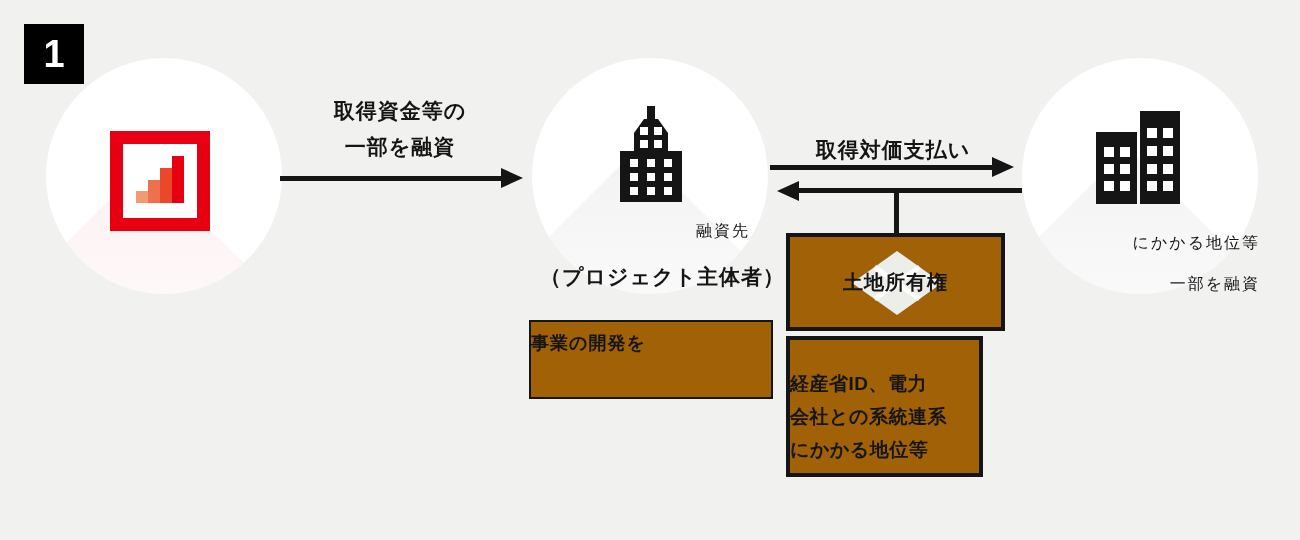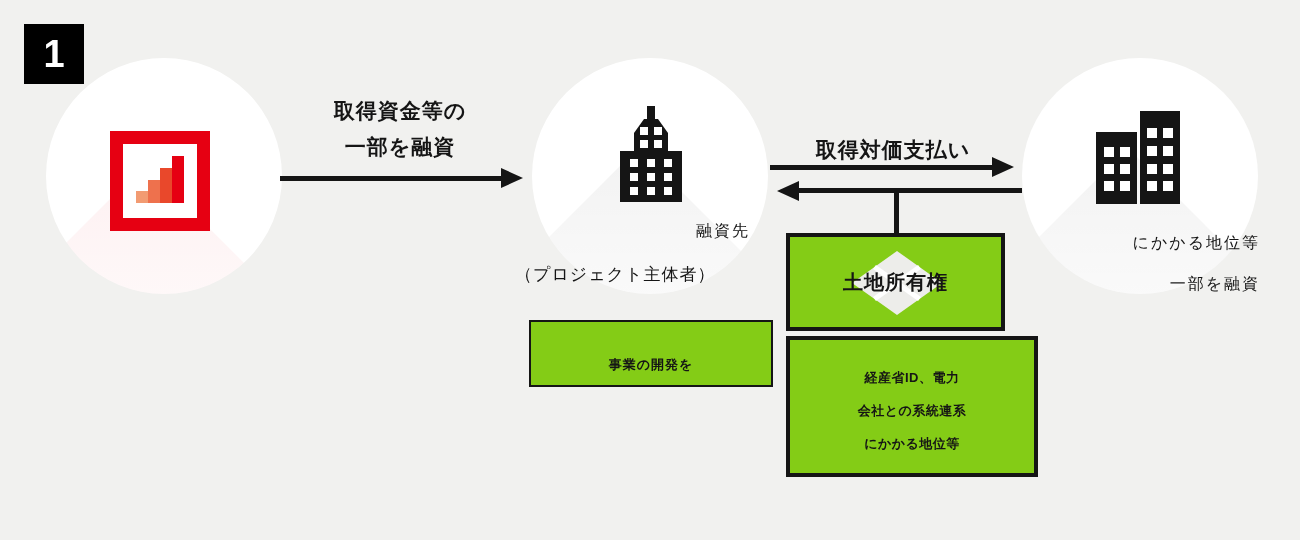--- a/index.html
+++ b/index.html
@@ -64,41 +64,41 @@
   
   .arrow-label {
     position:absolute; text-align:center; font-weight:700; font-size:21px;
     line-height:36px; letter-spacing:1px; z-index:4;
   }
   .node-title {
     position:absolute; text-align:right; font-weight:400; font-size:16px;
     letter-spacing:2px; z-index:4;
   }
   .node-sub {
-    position:absolute; text-align:left; font-weight:400; font-size:17px;
+    position:absolute; text-align:right; font-weight:700; font-size:21px;
     letter-spacing:1px; z-index:4;
   }
   .owner-title { line-height:41px; }
 
   
-  .box { position:absolute; background:#84cc16; z-index:2; text-align:center; font-weight:700; }
+  .box { position:absolute; background:#a16207; z-index:2; font-weight:700; }
   .box-role {
-    left:529px; top:320px; width:244px; height:67px; border:2px solid #151515;
-    font-size:13px; line-height:30px; padding-top:28px; letter-spacing:1px;
+    left:529px; top:320px; width:244px; height:79px; border:2px solid #151515;
+    font-size:18px; line-height:30px; padding-top:6px; letter-spacing:1px;
   }
   .box-land {
     left:786px; top:233px; width:219px; height:98px; border:4px solid #151515;
     font-size:20px; letter-spacing:1px;
     display:flex; align-items:center; justify-content:center;
   }
   .box-land .parcel { position:absolute; left:62px; top:14px; }
   .box-land .land-label { position:relative; z-index:1; }
   .box-rights {
-    left:786px; top:336px; width:252px; height:141px; border:4px solid #151515;
-    font-size:13px; line-height:33px; padding-top:21px; letter-spacing:0.5px;
+    left:786px; top:336px; width:197px; height:141px; border:4px solid #151515;
+    font-size:19px; line-height:33px; padding-top:27px; letter-spacing:0.5px;
   }
 
   .icon-wrap { position:absolute; z-index:2; }
 </style>
 </head>
 <body>
 
 <div class="stage">
 
   <div class="badge">

